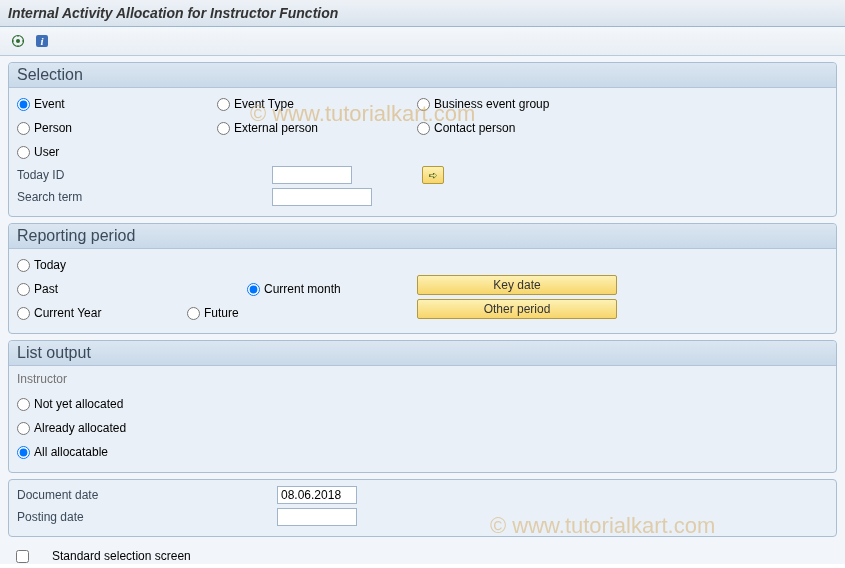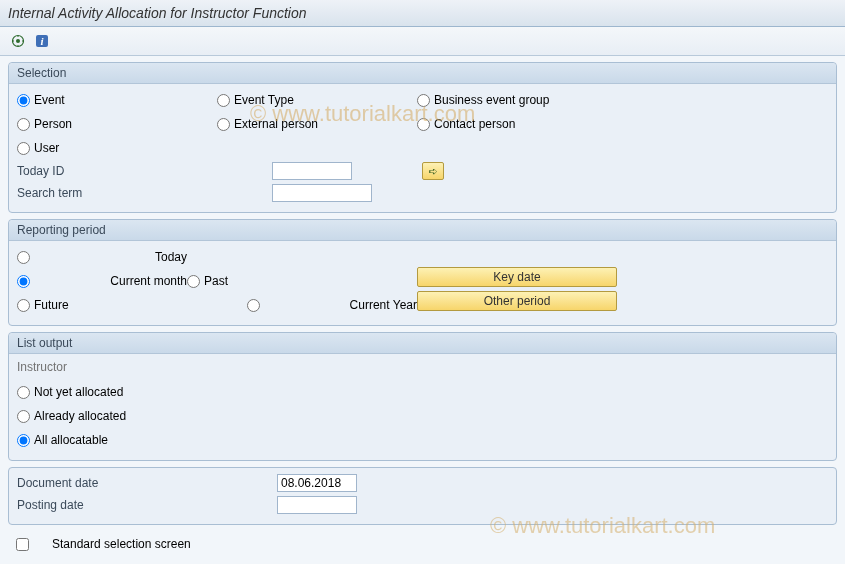--- a/index.html
+++ b/index.html
@@ -11,21 +11,21 @@
       width: 845px;
       height: 568px;
       overflow: hidden;
     }
     .title-bar {
       background: linear-gradient(to bottom, #eef2f7 0%, #d9e3ed 100%);
       border-bottom: 1px solid #9db6ce;
       padding: 5px 8px;
       font-size: 14px;
       font-style: italic;
-      font-weight: normal;
+      font-weight: bold;
       color: #333;
     }
     .toolbar {
       background: linear-gradient(to bottom, #f4f7fa 0%, #e8eef5 100%);
       border-bottom: 1px solid #b8c9da;
       padding: 4px 8px;
       display: flex;
       align-items: center;
       gap: 4px;
       position: relative;
@@ -69,40 +69,40 @@
       border-radius: 4px;
       background: #eaf0f7;
       margin-bottom: 6px;
       position: relative;
     }
     .group-header {
       background: linear-gradient(to bottom, #dbe6f1 0%, #c9d9e9 100%);
       border-bottom: 1px solid #b2c5d8;
       border-radius: 4px 4px 0 0;
       padding: 3px 8px;
-      font-size: 12px;
+      font-size: 16px;
       color: #3b4a5a;
     }
     .group-body {
       padding: 6px 8px;
     }
     .radio-row {
       display: flex;
       margin-bottom: 4px;
     }
     .radio-cell {
       display: flex;
       align-items: center;
       gap: 4px;
       min-height: 20px;
     }
     .c1 { width: 200px; }
     .c2 { width: 200px; }
     .c3 { width: 220px; }
-    .rp-c1 { width: 170px; justify-content: space-between; }
+    .rp-c1 { width: 170px; }
     .rp-c2 { width: 230px; }
     .rp-btn-col { }
     input[type="radio"] {
       margin: 0;
       cursor: pointer;
     }
     input[type="checkbox"] {
       margin: 0;
       cursor: pointer;
     }
@@ -246,37 +246,37 @@
     <div class="group-body">
       <div style="display:flex;">
         <div>
           <div class="radio-row">
             <label class="radio-cell rp-c1">
               <input type="radio" name="rp" style="">
               <span>Today</span>
             </label>
           </div>
           <div class="radio-row">
+            <label class="radio-cell rp-c2">
+              <input type="radio" name="rp" style="">
+              <span>Past</span>
+            </label>
             <label class="radio-cell rp-c1">
               <input type="radio" name="rp" checked="" style="">
               <span>Current month</span>
             </label>
-            <label class="radio-cell rp-c2">
+          </div>
+          <div class="radio-row">
+            <label class="radio-cell rp-c1">
               <input type="radio" name="rp" style="">
-              <span>Past</span>
-            </label>
-          </div>
-          <div class="radio-row">
+              <span>Current Year</span>
+            </label>
             <label class="radio-cell rp-c2">
               <input type="radio" name="rp" style="">
               <span>Future</span>
-            </label>
-            <label class="radio-cell rp-c1">
-              <input type="radio" name="rp" style="">
-              <span>Current Year</span>
             </label>
           </div>
         </div>
         <div class="rp-btn-col" style="padding-top:20px;">
           <div class="yellow-btn">
             <span>Key date</span>
           </div>
           <div class="yellow-btn">
             <span>Other period</span>
           </div>

